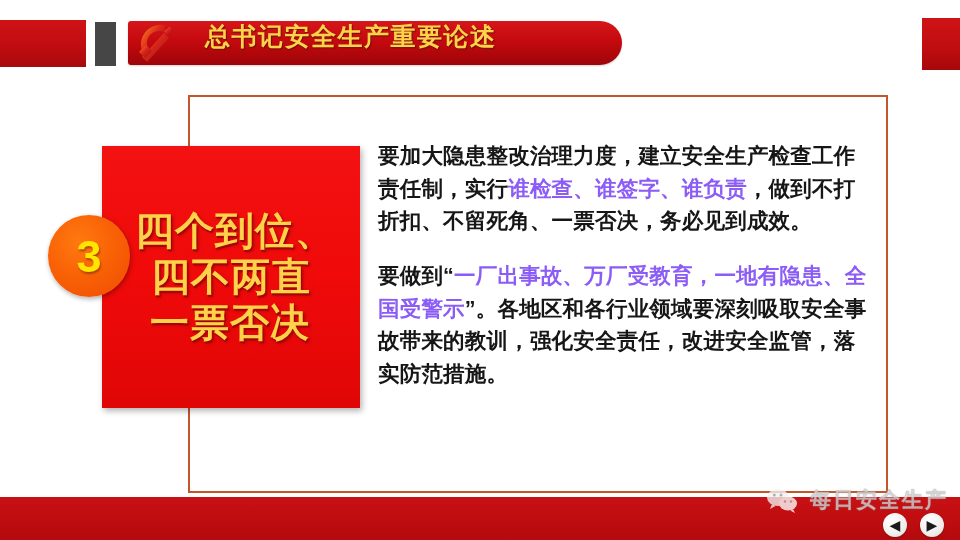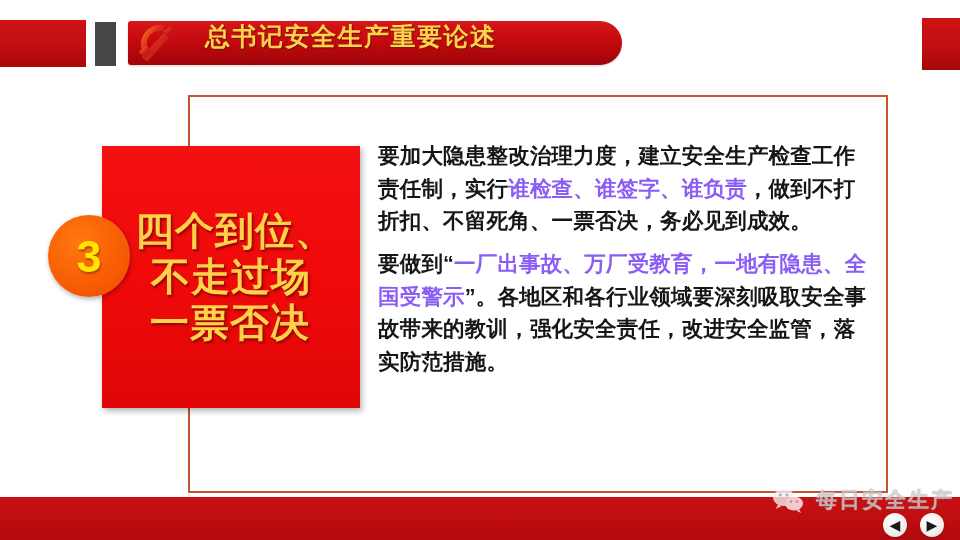--- a/index.html
+++ b/index.html
@@ -78,30 +78,30 @@
     text-shadow:1px 2px 2px rgba(140,45,0,.65);
   }
 
   
   .bodytext{
     position:absolute;left:378px;top:140px;width:492px;
     font-size:21.5px;font-weight:bold;line-height:1.52;color:#161616;
     letter-spacing:.2px;
   }
   .bodytext p{margin:0;}
-  .bodytext p + p{margin-top:10px;}
+  .bodytext p + p{margin-top:22px;}
   .hl{color:#8b5cf6;}
 
   
   .footer-band{
     position:absolute;left:0;bottom:0;width:960px;height:43px;
     background:linear-gradient(180deg,#c81114 0%,#c00d10 50%,#b20a0d 100%);
   }
   .wm{
-    position:absolute;right:6px;bottom:26px;
+    position:absolute;right:12px;bottom:26px;
     display:flex;align-items:center;gap:12px;
     opacity:.82;
   }
   .wm-text{
     font-size:21px;font-weight:bold;color:#ffffff;letter-spacing:2px;
     text-shadow:0 0 2px rgba(120,120,120,.55);
     -webkit-text-stroke:.6px rgba(150,150,150,.5);
   }
   .wechat{width:32px;height:27px;opacity:.95;}
 
@@ -145,21 +145,21 @@
     </svg>
   </div>
 
   <div class="hdr-title">总书记安全生产重要论述</div>
   <div class="hdr-corner-red"></div>
 
   <div class="frame"></div>
 
   <div class="redbox">
     <div class="redbox-line l1">四个到位、</div>
-    <div class="redbox-line l2">不走过场</div>
+    <div class="redbox-line l2">四不两直</div>
     <div class="redbox-line l3">一票否决</div>
   </div>
 
   <div class="badge">
     <div class="badge-num">3</div>
   </div>
 
   <div class="bodytext">
     <p>
       <span>要加大隐患整改治理力度，建立安全生产检查工作责任制，实行</span><span class="hl">谁检查、谁签字、谁负责</span><span>，做到不打折扣、不留死角、一票否决，务必见到成效。</span>

